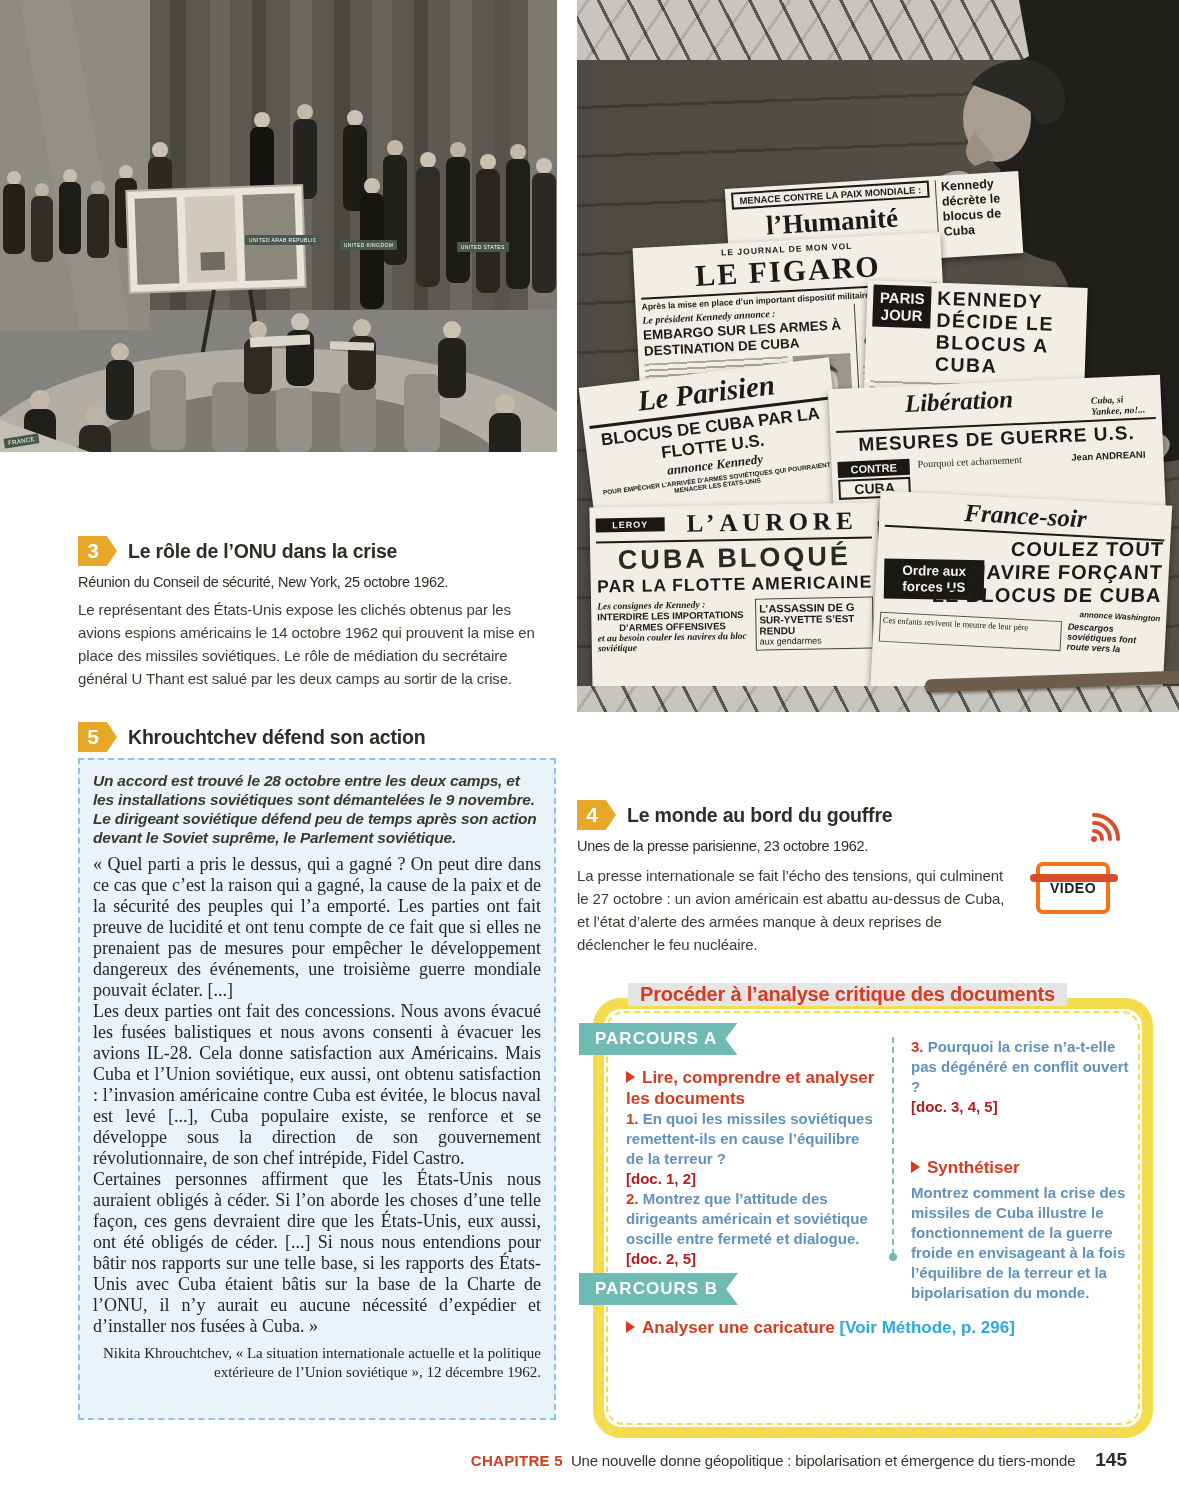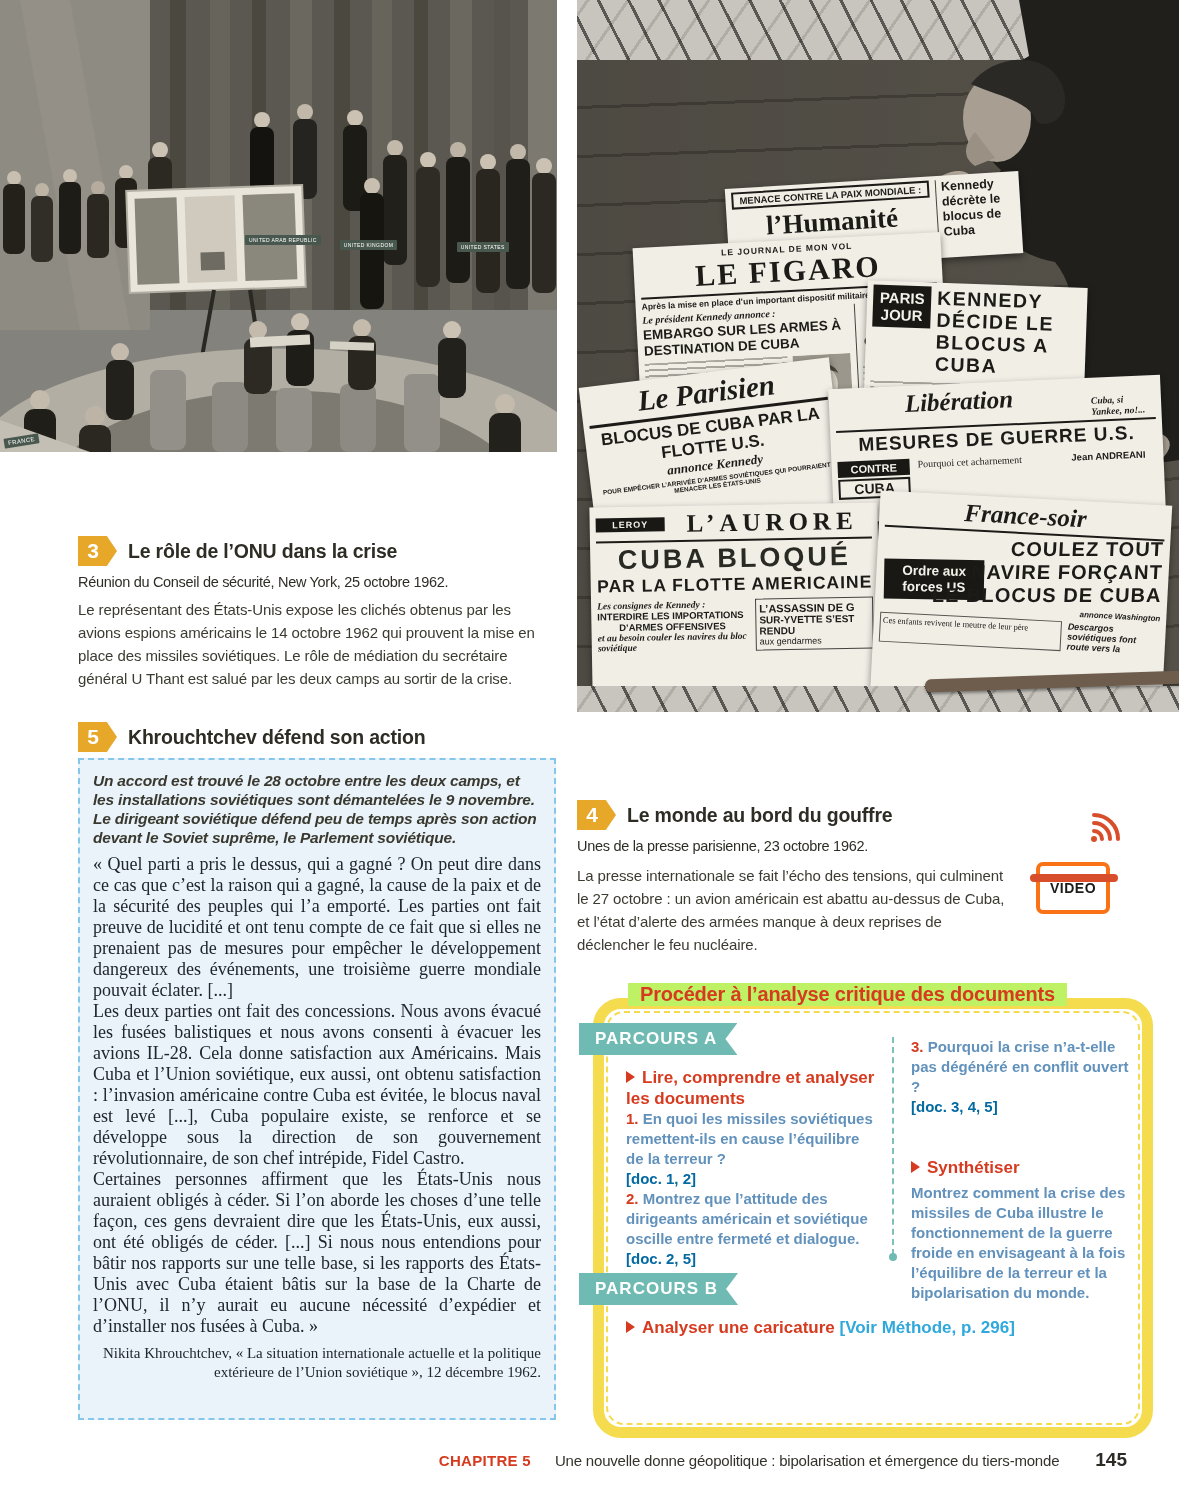--- a/index.html
+++ b/index.html
@@ -56,38 +56,38 @@
   .laptop-screen{position:absolute;left:6px;top:16px;width:66px;height:44px;border:4px solid #f97316;
                  border-radius:7px;background:#fff;display:flex;align-items:center;justify-content:center;margin-top:36px;}
   .laptop-base{position:absolute;left:0;top:64px;width:88px;height:8px;background:#d94e2a;border-radius:4px;}
   .video-label{font-size:14px;font-weight:bold;color:#1c1b18;letter-spacing:.5px;}
 
   
   .activity{left:593px;top:998px;width:560px;height:440px;box-sizing:border-box;
             border:11px solid #f4dc4e;border-radius:28px;background:#fff;}
   .activity-inner{position:absolute;left:2px;top:2px;right:2px;bottom:2px;
                   border:2px dashed #f4dc4e;border-radius:18px;}
-  .activity-title{position:absolute;left:24px;top:-26px;background:#bef264;padding:0 12px;
+  .activity-title{position:absolute;left:24px;top:-26px;background:#e5e5e5;padding:0 12px;
                   font-size:20px;font-weight:bold;color:#d63a1f;letter-spacing:-0.2px;white-space:nowrap;}
   .ribbon{position:absolute;left:-25px;background:#6fbab2;color:#fff;font-weight:bold;
           font-size:17px;letter-spacing:1px;padding:6px 20px 6px 16px;
           clip-path:polygon(0 0,100% 0,calc(100% - 12px) 50%,100% 100%,0 100%);}
   .arrowhead{display:inline-block;width:0;height:0;border-left:9px solid #d63a1f;
              border-top:6px solid transparent;border-bottom:6px solid transparent;margin-right:7px;}
   .redhead{font-size:17px;font-weight:bold;color:#d63a1f;line-height:21px;}
   .qtext{font-size:15px;line-height:20px;font-weight:bold;color:#6292bc;}
   .qnum{color:#d63a1f;font-weight:bold;}
-  .qref{color:#0369a1;font-weight:bold;}
+  .qref{color:#b91c1c;font-weight:bold;}
   .method-ref{color:#2fa8dc;font-weight:bold;}
   .col-sep{border-left:2px dashed #7fc0bb;}
   .dot{position:absolute;left:-5px;bottom:-6px;width:8px;height:8px;border-radius:50%;background:#6fbab2;}
 
   
   .footer{left:0;top:1449px;width:1127px;display:flex;justify-content:flex-end;
-          align-items:baseline;gap:24px;}
+          align-items:baseline;gap:8px;}
   .chap-label{color:#d63a1f;font-weight:bold;font-size:15px;letter-spacing:.3px;}
   .chap-title{font-size:15px;color:#33322b;letter-spacing:-0.2px;}
   .page-num{font-size:19px;font-weight:bold;color:#2c2b25;margin-left:12px;}
 </style>
 </head>
 <body>
 
 <div class="abs photo-un">
   <svg width="557" height="452" viewBox="0 0 557 452">
     <rect width="557" height="452" fill="#84827c"></rect>

